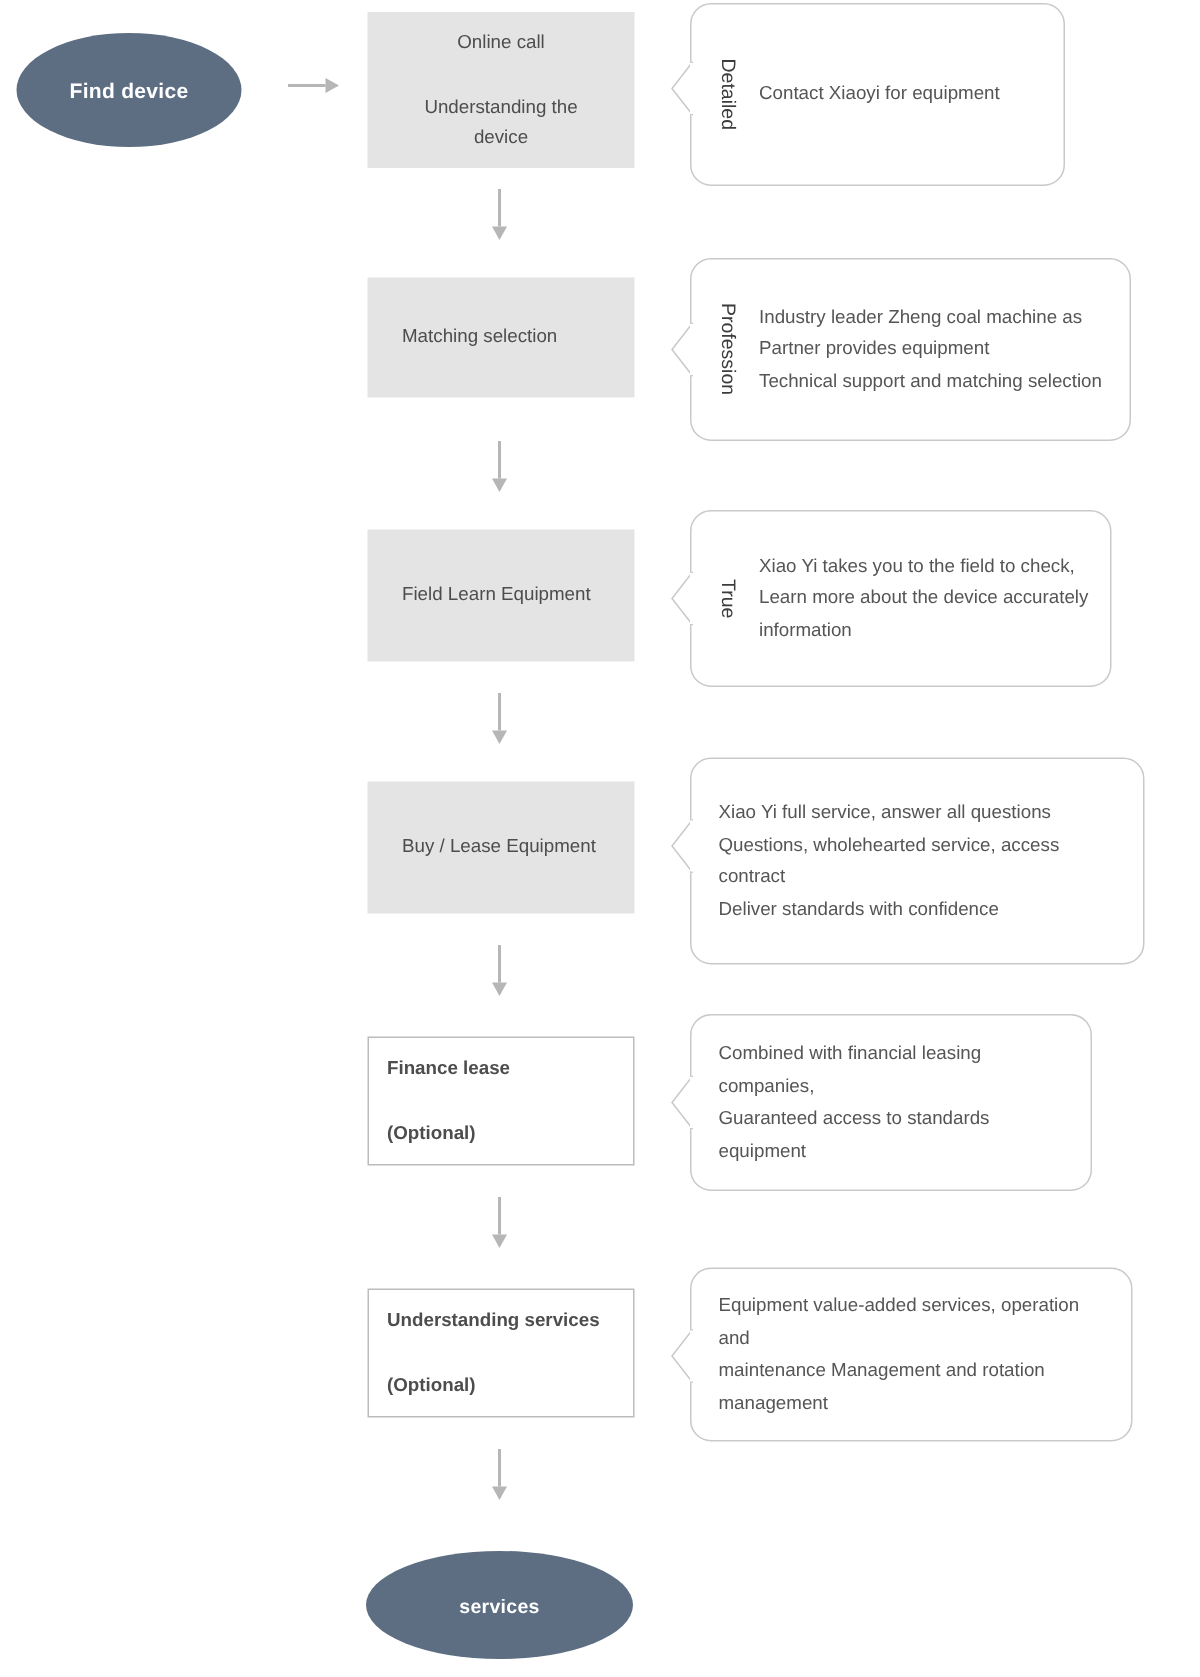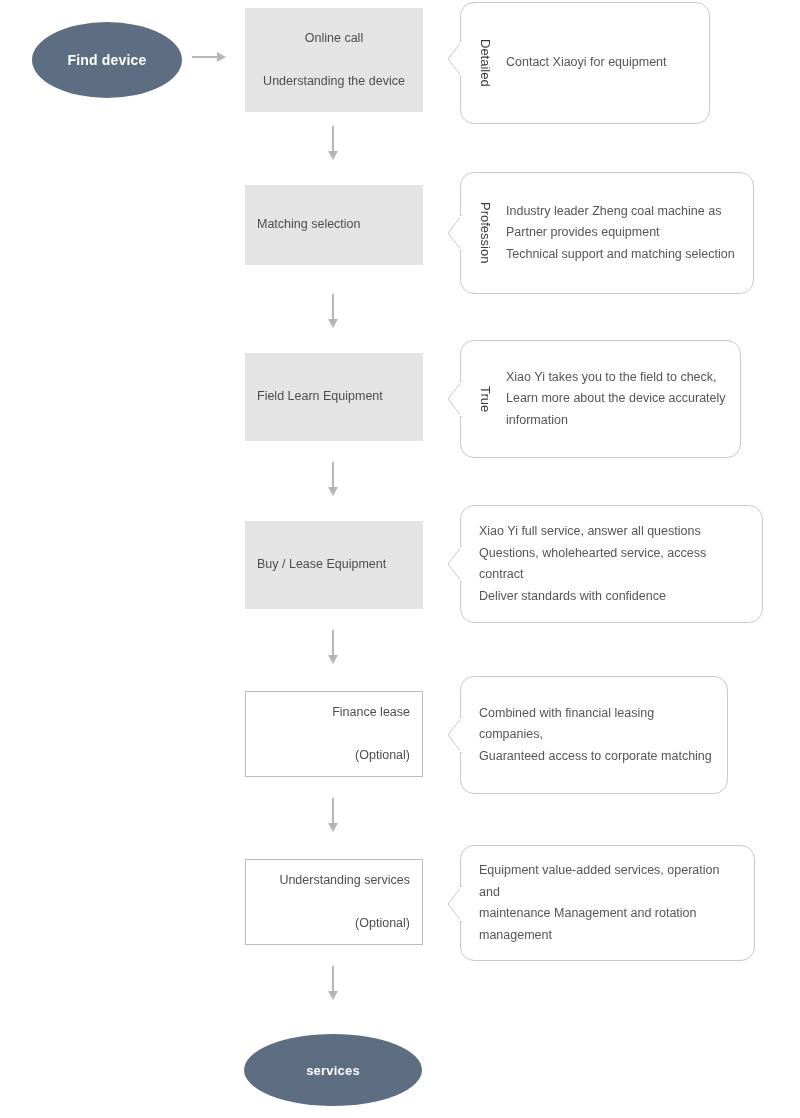--- a/index.html
+++ b/index.html
@@ -27,46 +27,47 @@
     border-radius: 50%;
     background: #5d6e83;
     color: #ffffff;
     font-weight: bold;
     font-size: 14px;
     display: flex;
     align-items: center;
     justify-content: center;
     letter-spacing: 0.2px;
   }
-  #start-terminator { left: 32px;  top: 22px;   width: 150px; height: 76px; text-align: center; }
+  #start-terminator { left: 11px;  top: 22px;   width: 150px; height: 76px; text-align: center; }
   #end-terminator   { left: 244px; top: 1034px; width: 178px; height: 72px; font-size: 13px; }
 
   
   .process-box {
     position: absolute;
     left: 245px;
     width: 178px;
     box-sizing: border-box;
     display: flex;
     flex-direction: column;
     justify-content: center;
     font-size: 12.5px;
     color: #4d4d4d;
     line-height: 1.55;
   }
   .process-box.filled {
     background: #e4e4e4;
     border: none;
-    padding: 0 12px;
+    padding: 0 23px;
   }
   .process-box.outlined {
     background: #ffffff;
     border: 1px solid #bcbcbc;
     padding: 0 12px;
-    text-align: right;
+    text-align: left;
+    font-weight: bold;
   }
   .process-box.align-center { text-align: center; }
   .process-box.align-left   { text-align: left; }
   .process-box .line + .line { margin-top: 24px; }
 
   #box-online-call        { top: 8px;   height: 104px; }
   #box-matching-selection { top: 185px; height: 80px;  }
   #box-field-view         { top: 353px; height: 88px;  }
   #box-buy-lease          { top: 521px; height: 88px;  }
   #box-finance-lease      { top: 691px; height: 86px;  }
@@ -129,21 +130,21 @@
   }
   .callout-text {
     font-size: 12.5px;
     color: #555555;
     line-height: 1.72;
   }
 
   #callout-1 { left: 460px; top: 2px;   width: 250px; height: 122px; }
   #callout-2 { left: 460px; top: 172px; width: 294px; height: 122px; }
   #callout-3 { left: 460px; top: 340px; width: 281px; height: 118px; }
-  #callout-4 { left: 460px; top: 505px; width: 303px; height: 118px; }
+  #callout-4 { left: 460px; top: 505px; width: 303px; height: 138px; }
   #callout-5 { left: 460px; top: 676px; width: 268px; height: 118px; }
   #callout-6 { left: 460px; top: 845px; width: 295px; height: 116px; }
 </style>
 </head>
 <body>
 
 <div id="flow-canvas">
 
   <div class="terminator" id="start-terminator">
     <span>Find device</span>
@@ -290,21 +291,21 @@
     <div class="callout-tail" style="top:40px;">
       <svg width="15" height="36" viewBox="0 0 15 36">
         <path d="M15 0 L1 18 L15 36" fill="#ffffff" stroke="#c9c9c9" stroke-width="1"></path>
         <line x1="14" y1="1" x2="14" y2="35" stroke="#ffffff" stroke-width="2"></line>
       </svg>
     </div>
     <div class="callout-inner">
 
       <div class="callout-text">
         <div>Combined with financial leasing companies,</div>
-        <div>Guaranteed access to corporate matching</div>
+        <div>Guaranteed access to standards equipment</div>
       </div>
     </div>
   </div>
 
   <div class="callout" id="callout-6">
     <div class="callout-tail" style="top:40px;">
       <svg width="15" height="36" viewBox="0 0 15 36">
         <path d="M15 0 L1 18 L15 36" fill="#ffffff" stroke="#c9c9c9" stroke-width="1"></path>
         <line x1="14" y1="1" x2="14" y2="35" stroke="#ffffff" stroke-width="2"></line>
       </svg>

